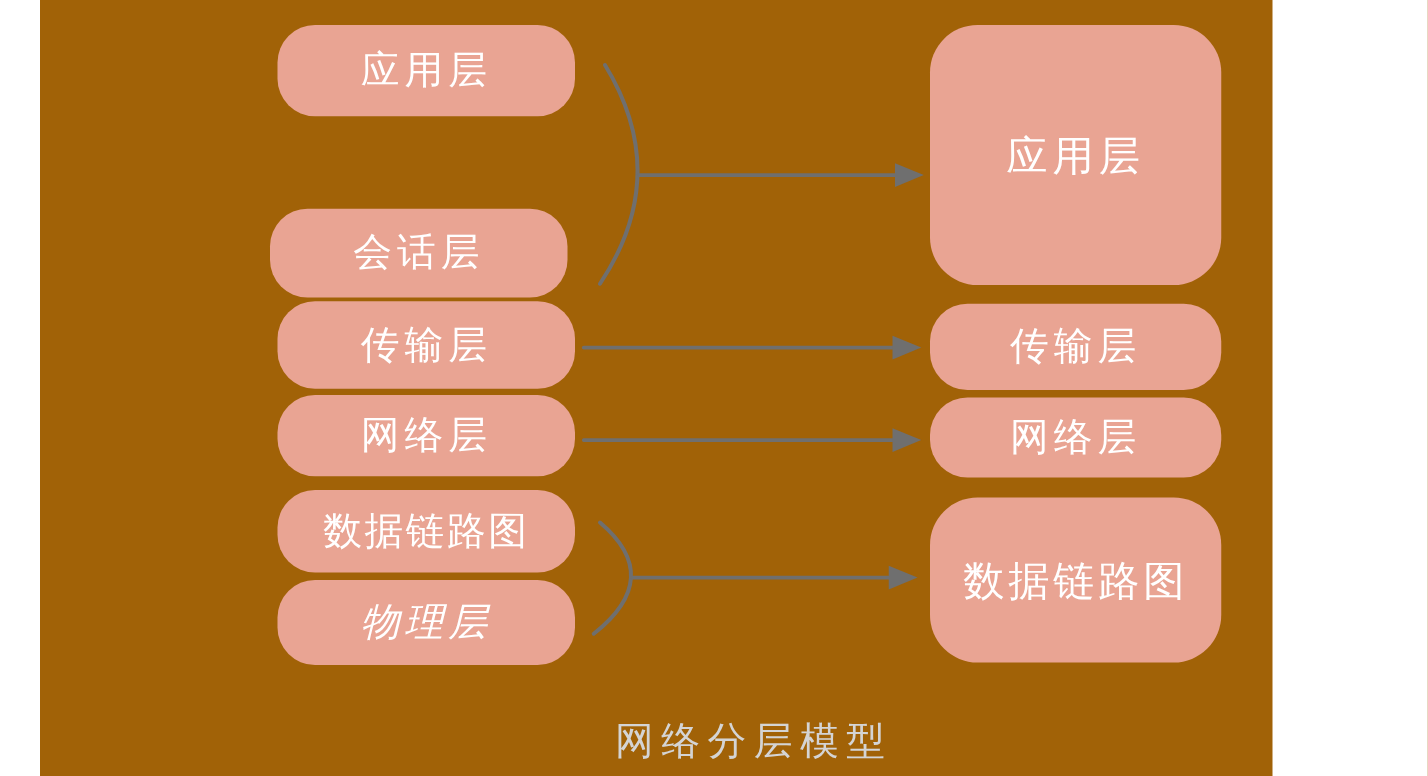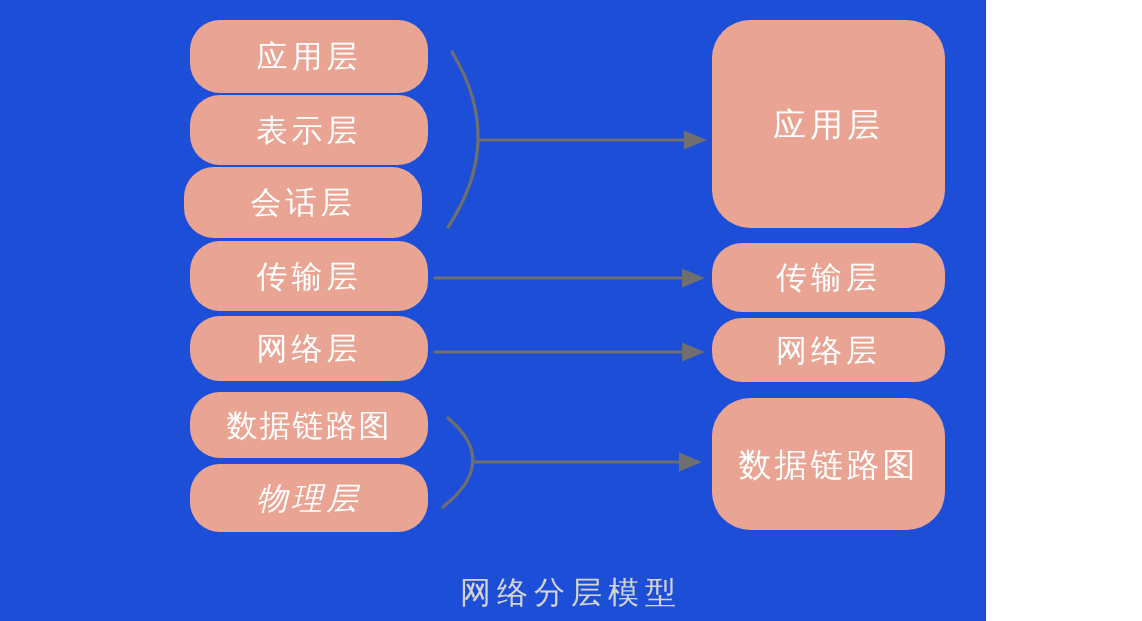--- a/index.html
+++ b/index.html
@@ -5,22 +5,23 @@
   html, body {
     margin: 0;
     padding: 0;
     background: #ffffff;
     font-family: "DejaVu Sans", sans-serif;
   }
   .canvas {
     position: relative;
     width: 986px;
     height: 621px;
-    background: #1d4ed8;
+    background: #a16207;
     overflow: hidden;
+    margin-left: 32px;
   }
   .box {
     position: absolute;
     background: #e9a493;
     border-radius: 30px;
     display: flex;
     align-items: center;
     justify-content: center;
     color: #ffffff;
     font-size: 31px;
@@ -62,21 +63,20 @@
     letter-spacing: 6px;
     user-select: none;
   }
 </style>
 </head>
 <body>
 
 <div class="canvas">
 
   <div class="box" style="left:190px; top:20px;  width:238px; height:73px;">应用层</div>
-  <div class="box" style="left:190px; top:95px;  width:238px; height:70px;">表示层</div>
   <div class="box" style="left:184px; top:167px; width:238px; height:71px;">会话层</div>
   <div class="box" style="left:190px; top:241px; width:238px; height:70px;">传输层</div>
   <div class="box" style="left:190px; top:316px; width:238px; height:65px;">网络层</div>
   <div class="box" style="left:190px; top:392px; width:238px; height:66px; letter-spacing:2px;">数据链路图</div>
   <div class="box" style="left:190px; top:464px; width:238px; height:68px;font-style:italic;">物理层</div>
 
   <div class="box large" style="left:712px; top:20px;  width:233px; height:208px;">应用层</div>
   <div class="box" style="left:712px; top:243px; width:233px; height:69px;">传输层</div>
   <div class="box" style="left:712px; top:318px; width:233px; height:64px;">网络层</div>
   <div class="box large" style="left:712px; top:398px; width:233px; height:132px; letter-spacing:3px;">数据链路图</div>

